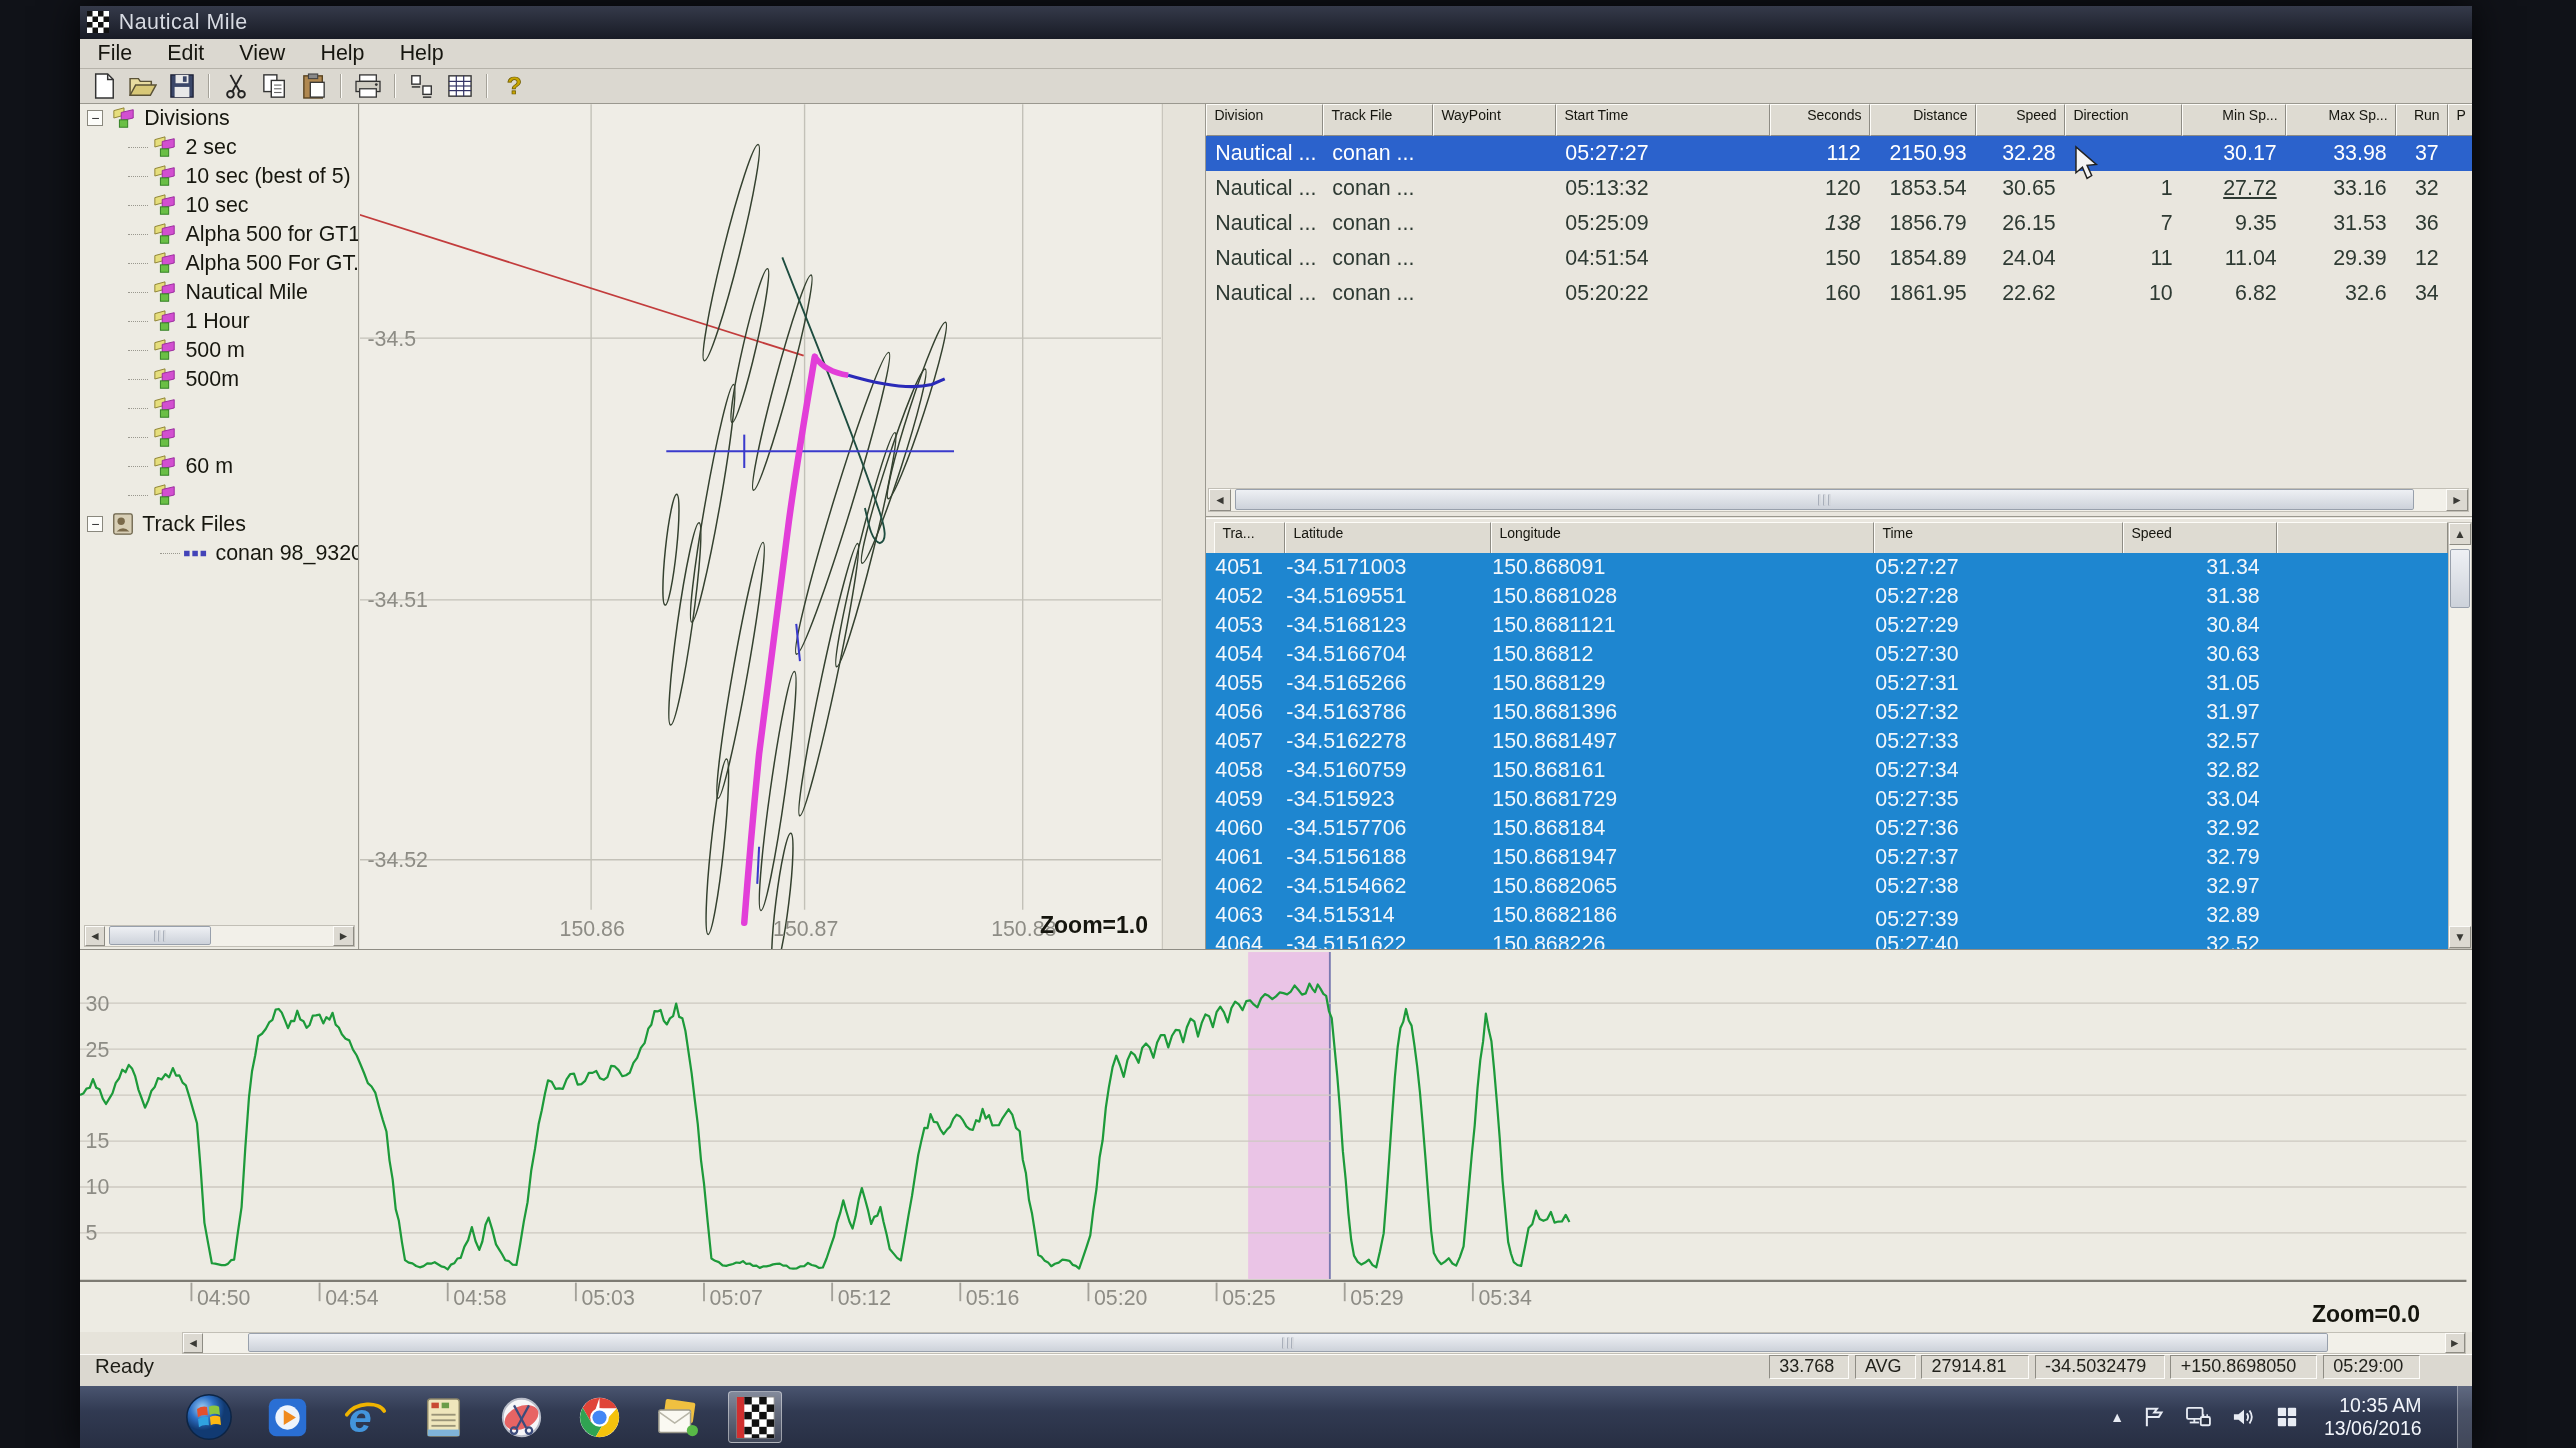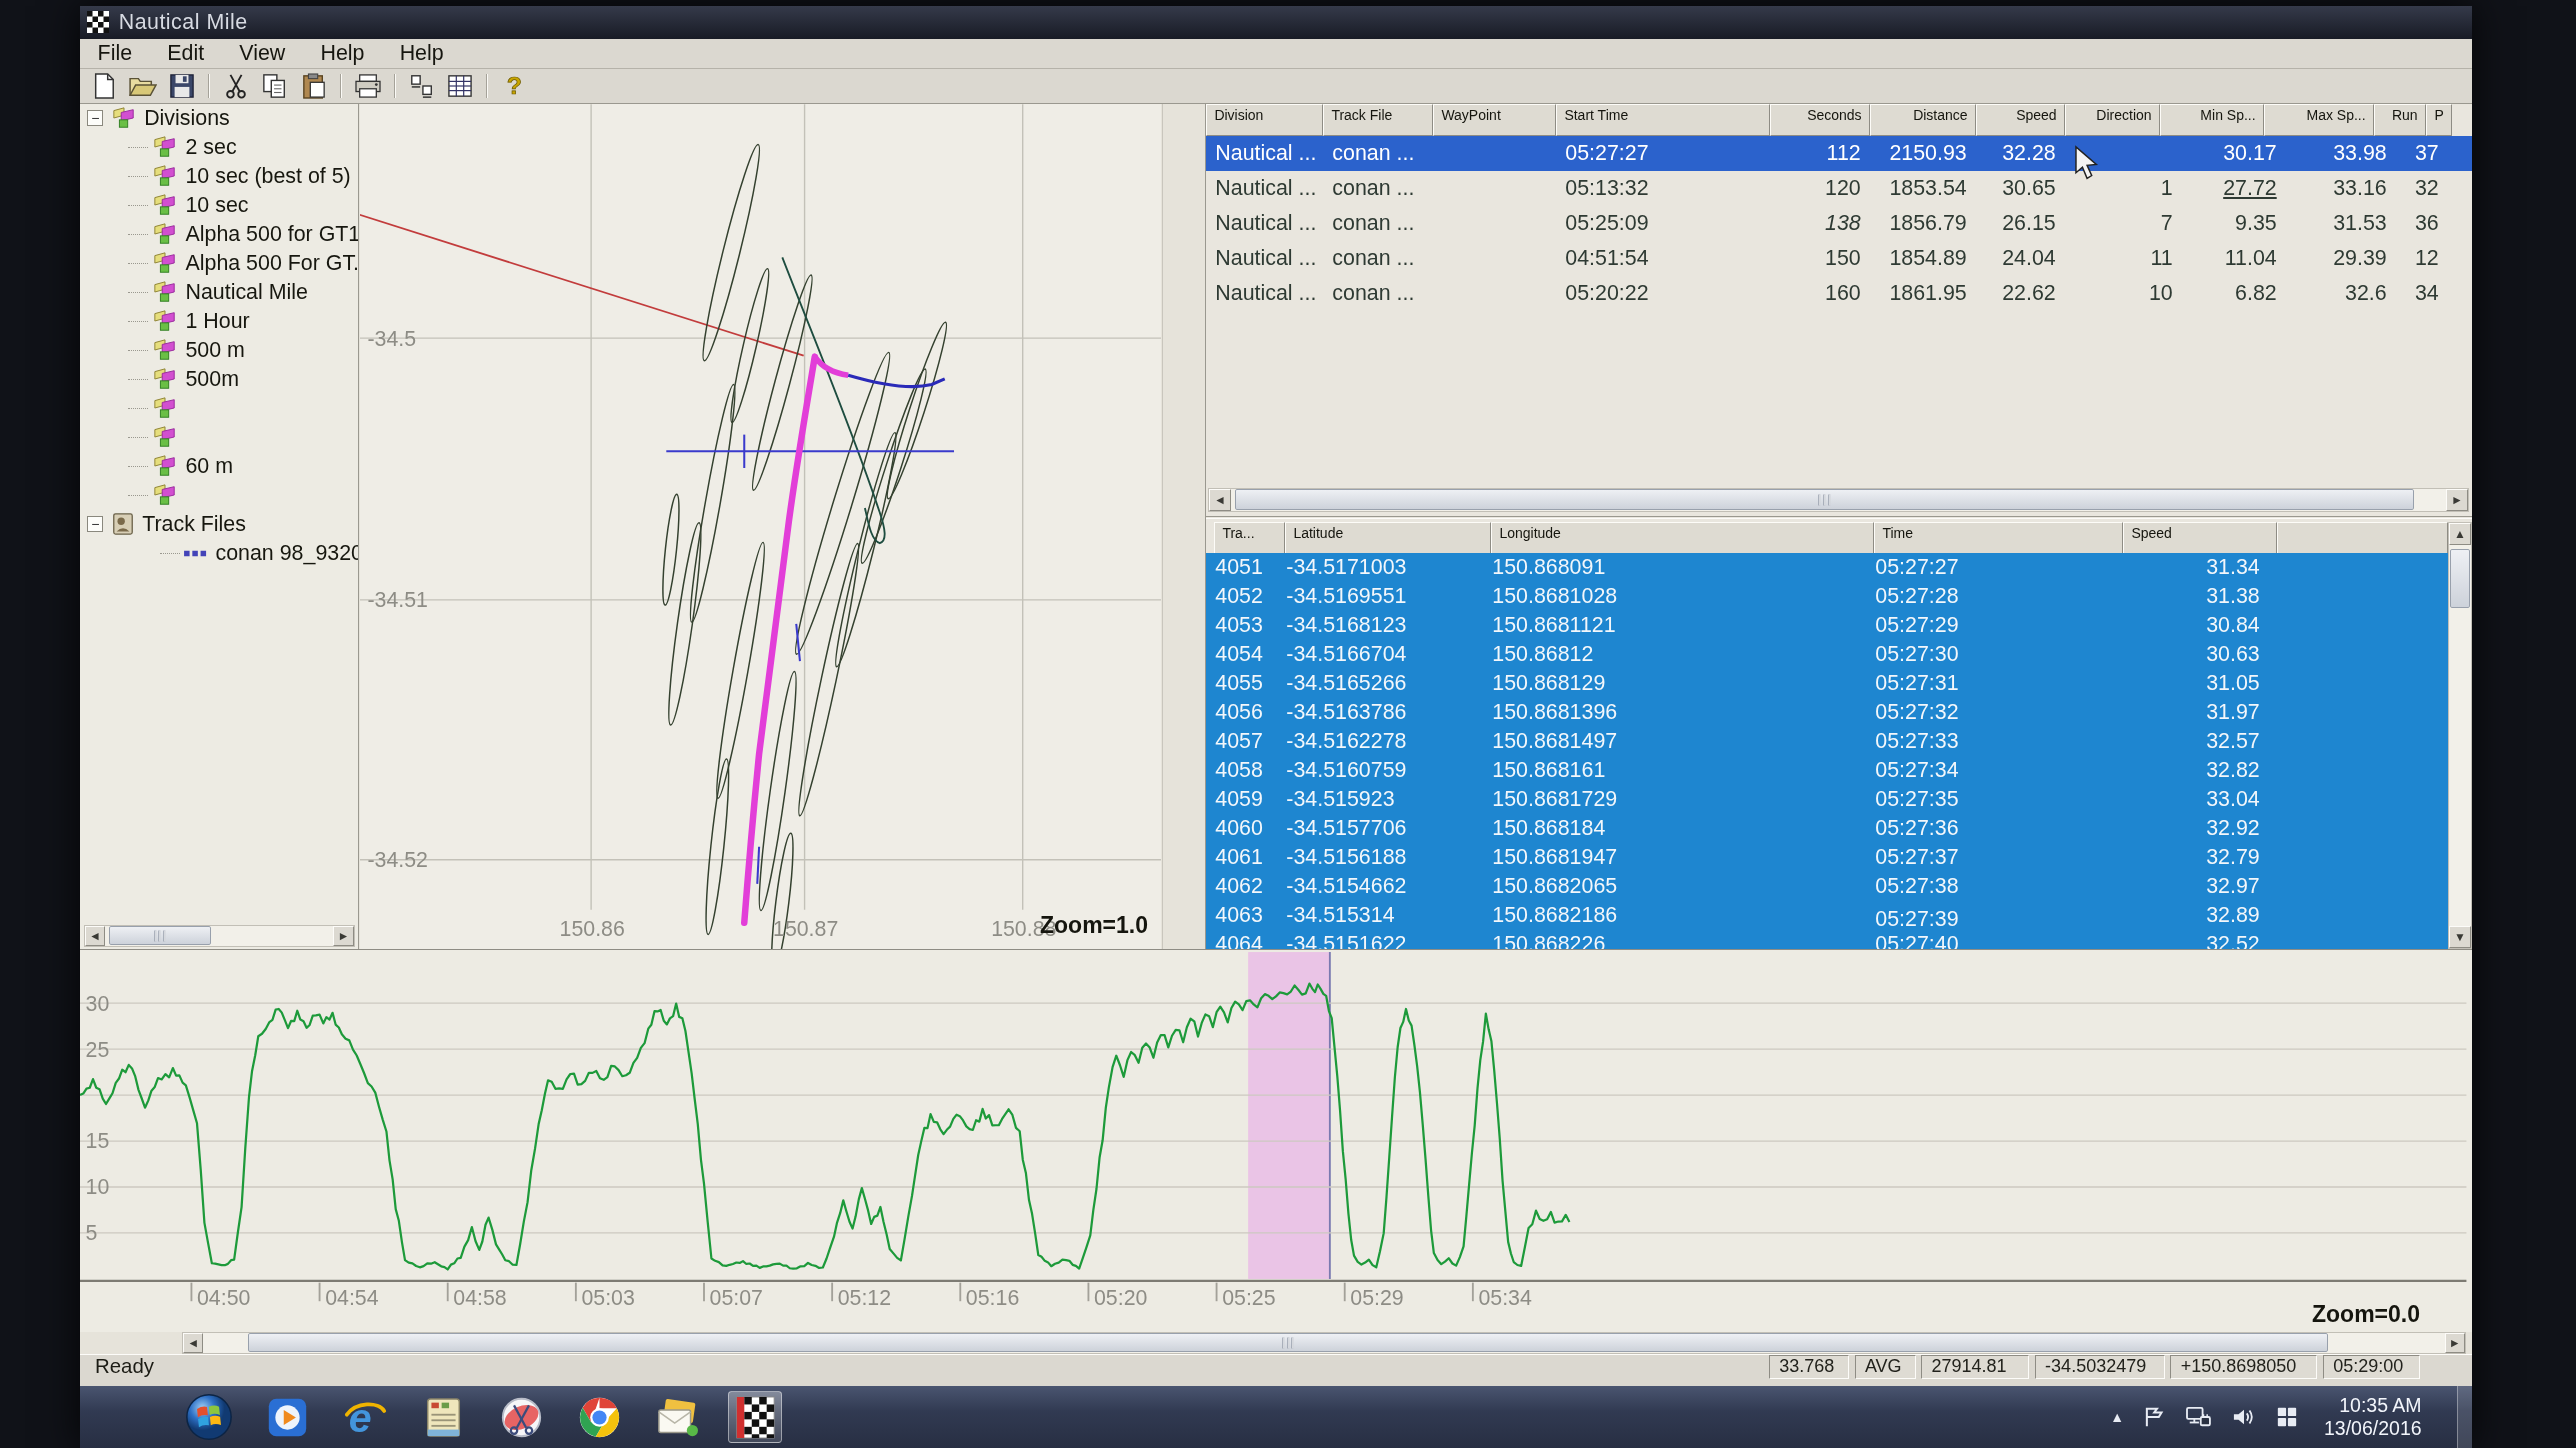--- a/index.html
+++ b/index.html
@@ -399,21 +399,21 @@
 
   <div id="right-panel">
     <div id="runs-header" style="position:absolute;left:0;top:0;width:1267px;height:32px;display:flex;">
           <div class="hdr-cell" style="width: 117px; flex: 0 0 auto;">Division</div>
           <div class="hdr-cell" style="width: 110px; flex: 0 0 auto;">Track File</div>
           <div class="hdr-cell" style="width: 123px; flex: 0 0 auto;">WayPoint</div>
           <div class="hdr-cell" style="width: 214px; flex: 0 0 auto;">Start Time</div>
           <div class="hdr-cell" style="width: 100px; flex: 0 0 auto; text-align: right;">Seconds</div>
           <div class="hdr-cell" style="width: 106px; flex: 0 0 auto; text-align: right;">Distance</div>
           <div class="hdr-cell" style="width: 89px; flex: 0 0 auto; text-align: right;">Speed</div>
-          <div class="hdr-cell" style="width: 95px; flex: 0 0 auto; text-align: right;">Direction</div>
+          <div class="hdr-cell" style="width: 117px; flex: 0 0 auto; text-align: left;">Direction</div>
           <div class="hdr-cell" style="width: 104px; flex: 0 0 auto; text-align: right;">Min Sp...</div>
           <div class="hdr-cell" style="width: 110px; flex: 0 0 auto; text-align: right;">Max Sp...</div>
           <div class="hdr-cell" style="width: 52px; flex: 0 0 auto; text-align: right;">Run</div>
           <div class="hdr-cell" style="width: 26px; flex: 0 0 auto;">P</div>
         </div>
     <div id="runs-rows" style="position:absolute;left:0;top:32px;width:1267px;">
           <div class="runs-row sel">
             <div class="cell" style="width: 117px; flex: 0 0 auto;">Nautical ...</div>
             <div class="cell" style="width: 110px; flex: 0 0 auto;">conan ...</div>
             <div class="cell" style="width: 123px; flex: 0 0 auto;"></div>

